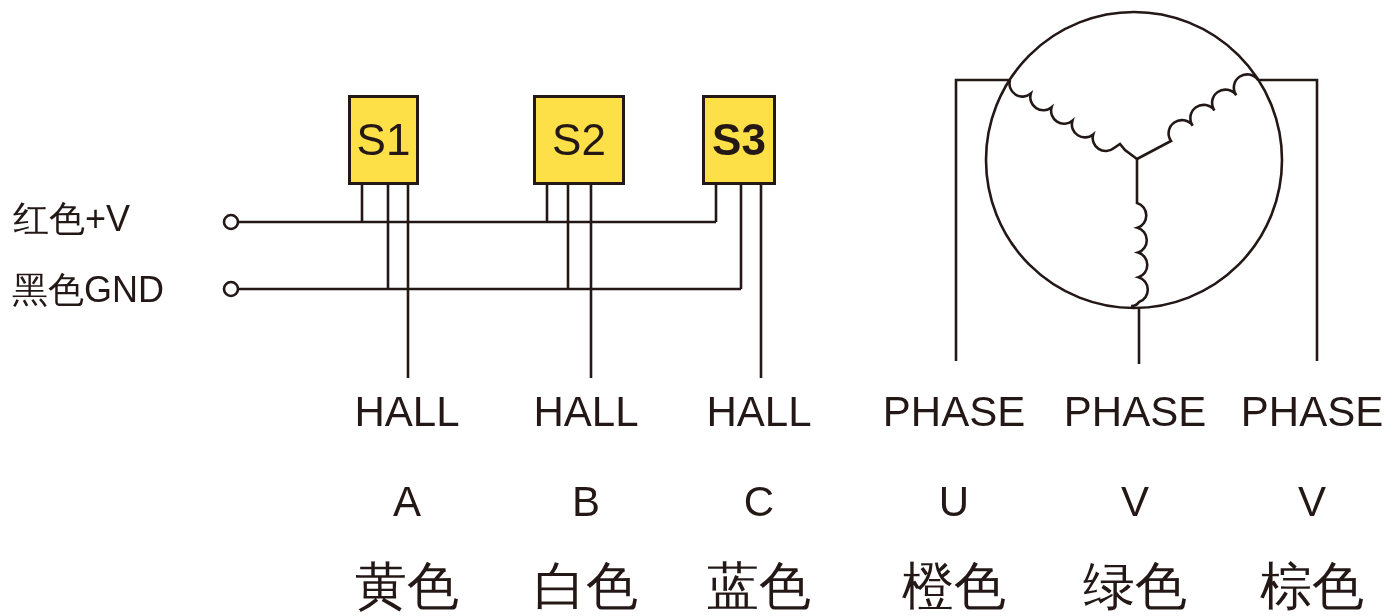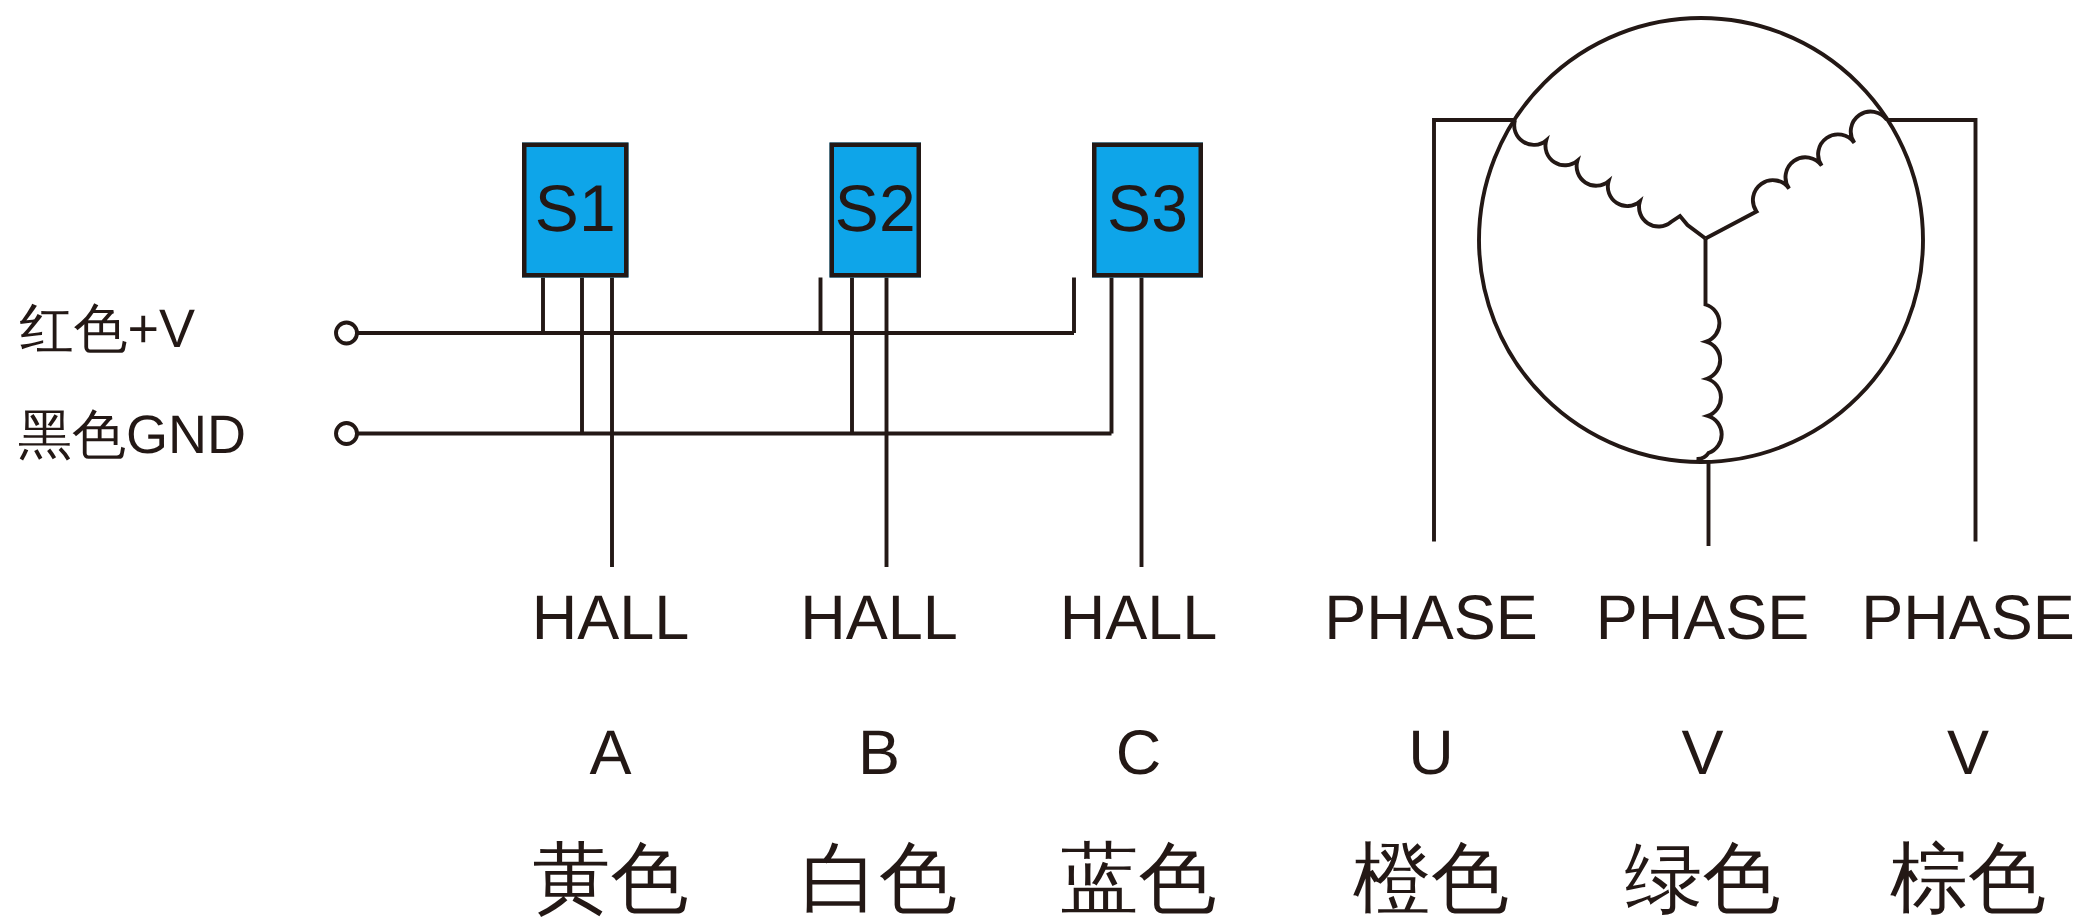--- a/index.html
+++ b/index.html
@@ -13,27 +13,27 @@
   .lbl{position:absolute;white-space:nowrap;line-height:1;color:#231815;}
   .centered{transform:translateX(-50%);text-align:right;}
   .power-lbl{font-size:36px;}
   .row1{top:391px;font-size:42px;}
   .row2{top:481px;font-size:42px;}
   .row3{top:560px;font-size:52px;}
   .c1{left:407px;} .c2{left:586px;} .c3{left:759px;}
   .c4{left:954px;} .c5{left:1135px;} .c6{left:1312px;}
   .sbox{
     position:absolute;top:95px;height:90px;box-sizing:border-box;
-    border:3px solid #231815;background:#0ea5e9;
+    border:3px solid #231815;background:#fde047;
     display:flex;align-items:center;justify-content:center;
     font-size:44px;color:#231815;
   }
   .sbox1{left:348px;width:71px;}
-  .sbox2{left:553px;width:61px;}
-  .sbox3{left:728px;width:74px;}
+  .sbox2{left:533px;width:92px;}
+  .sbox3{left:702px;width:74px;font-weight:bold;}
 </style>
 </head>
 <body>
 
 <div class="stage">
 
   <svg width="1387" height="616" viewBox="0 0 1387 616">
     <g stroke="#231815" stroke-width="2.6" fill="none" stroke-linecap="butt">
 
       <circle cx="231" cy="222" r="7"></circle>

